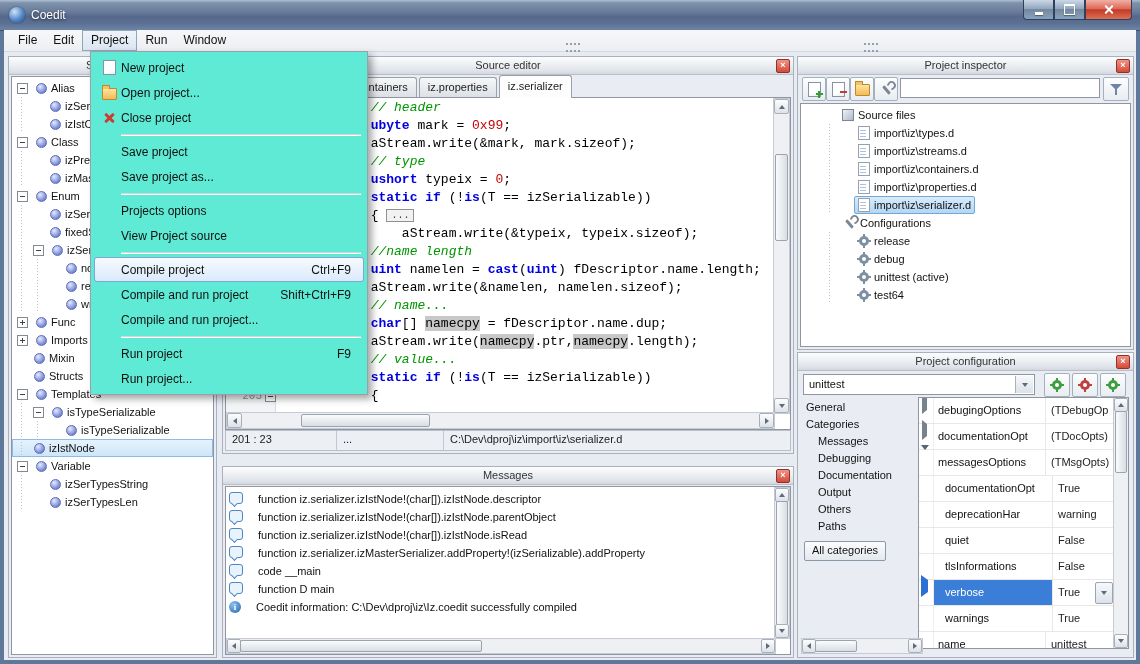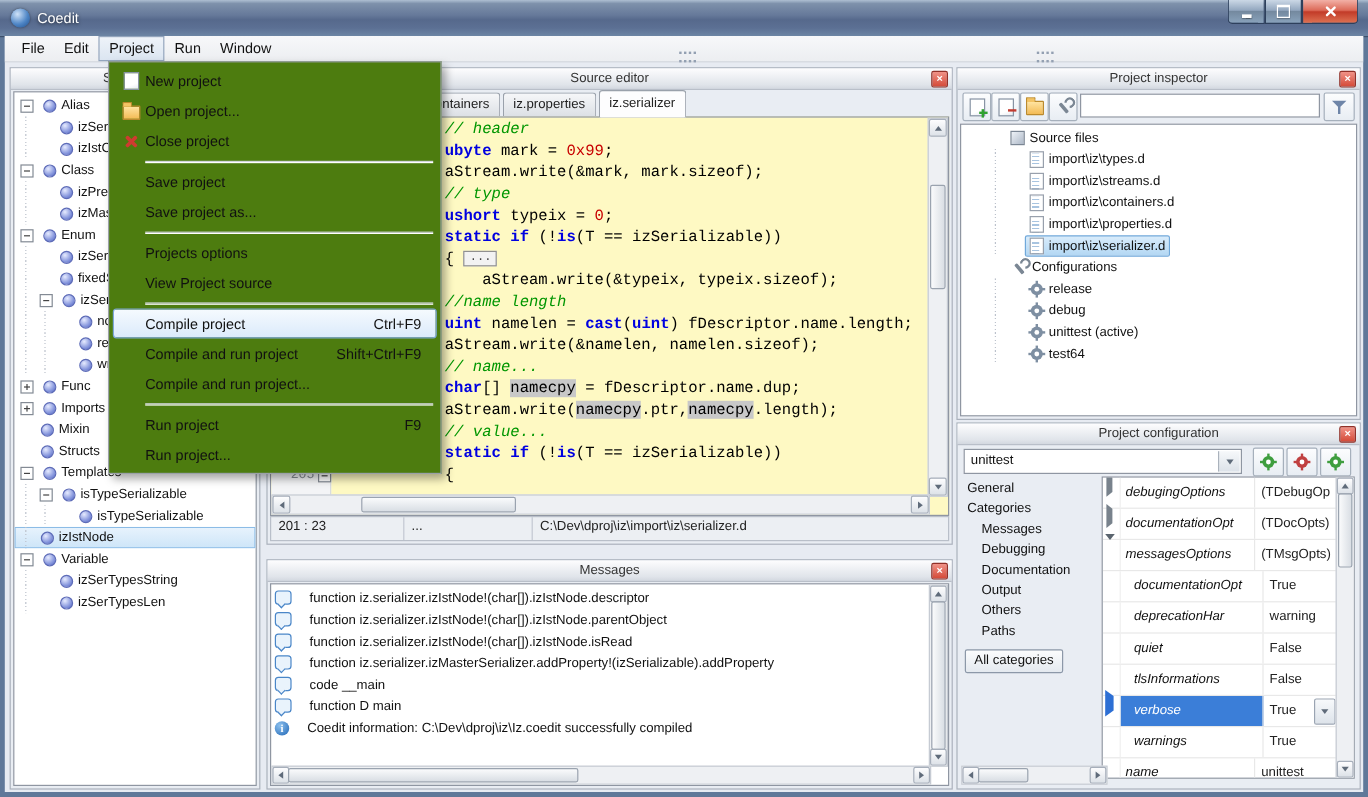--- a/index.html
+++ b/index.html
@@ -76,35 +76,35 @@
   .ic-gear.g-green{--gc:#3f9e3f;}
   .ic-gear.g-red{--gc:#c04040;}
   .ic-filter{flex:none;position:relative;width:13px;height:13px;}
   .ic-filter::before{content:"";position:absolute;left:0;top:1px;border-left:6px solid transparent;border-right:6px solid transparent;border-top:6px solid #6e85a8;}
   .ic-filter::after{content:"";position:absolute;left:5px;top:6px;width:2px;height:6px;background:#6e85a8;}
   .ic-bubble{flex:none;width:12px;height:10px;border:1px solid #4a86c8;border-radius:3px;background:#e9f3fc;position:relative;margin-top:-2px;}
   .ic-bubble::after{content:"";position:absolute;left:2px;bottom:-3px;width:4px;height:4px;background:#e9f3fc;border-left:1px solid #4a86c8;border-bottom:1px solid #4a86c8;transform:rotate(-45deg);}
   .ic-info{flex:none;width:12px;height:12px;border-radius:50%;background:radial-gradient(circle at 35% 30%,#8cc0ee,#1f66b5);}
   .ic-info::before{content:"i";display:block;color:#fff;font-size:9px;font-weight:bold;text-align:center;line-height:12px;font-family:"Liberation Serif",serif;}
   
-  .popup-menu{position:absolute;left:86px;top:21px;width:272px;background:#4d7c0f;border:1px solid #9aa0a8;
+  .popup-menu{position:absolute;left:86px;top:21px;width:272px;background:#5eead4;border:1px solid #9aa0a8;
     box-shadow:4px 4px 7px rgba(0,0,0,.35);padding:3px 2px;z-index:100;}
   .pm-item{display:flex;align-items:center;height:23px;padding:0 4px 0 2px;font-size:12px;border:1px solid transparent;border-radius:3px;margin:0 1px;color:#111;}
   .pm-item.sel{background:linear-gradient(#f5fafe,#dbeafb);border-color:#7da7d9;}
   .mi-ic{flex:none;width:24px;display:flex;justify-content:center;align-items:center;height:100%;}
   .pm-label{flex:1;}
   .pm-short{padding-right:8px;}
   .pm-sep{height:1px;background:#d2d6db;margin:4px 4px 4px 28px;box-shadow:0 1px 0 #fff;}
   
   .tabbar{position:absolute;left:2px;top:18px;right:2px;height:22px;display:flex;align-items:flex-end;}
   .tab{height:19px;padding:0 8px;font-size:11px;line-height:18px;background:linear-gradient(#f6f7f9,#dce0e5);
     border:1px solid #9aa1ab;border-bottom:none;border-radius:3px 3px 0 0;margin-right:2px;color:#222;white-space:nowrap;}
   .tab:first-child{margin-left:112px;}
   .tab.active{height:22px;background:#fdfdfe;line-height:21px;position:relative;z-index:2;margin-bottom:-1px;}
-  .editor-body{position:absolute;left:2px;top:40px;right:2px;bottom:23px;background:#fef9c3;border:1px solid #8f96a2;overflow:hidden;}
+  .editor-body{position:absolute;left:2px;top:40px;right:2px;bottom:23px;background:#ffffff;border:1px solid #8f96a2;overflow:hidden;}
   #code-lines{position:absolute;left:0;top:0;right:15px;bottom:15px;overflow:hidden;font-family:"Liberation Mono",monospace;font-size:13px;line-height:18px;padding-top:1px;}
   #code-lines::before{content:"";position:absolute;left:0;top:0;bottom:0;width:49px;background:#f3f4f6;border-right:1px solid #d8dbe0;}
   .cl{position:relative;display:flex;height:18px;}
   .gut{flex:none;width:36px;text-align:right;padding-right:2px;color:#878d95;font-size:11px;line-height:18px;}
   .foldm{flex:none;width:13px;position:relative;}
   .foldm .tv-exp{position:absolute;left:1px;top:4px;margin:0;}
   .ct{white-space:pre;color:#000;}
   .tk-cm{color:#009600;font-style:italic;}
   .tk-kw{color:#0000e0;font-weight:bold;}
   .tk-num{color:#c80000;}
@@ -141,21 +141,21 @@
   .cat-row.child{padding-left:16px;}
   .allcat-btn{position:absolute;left:6px;top:188px;width:80px;height:18px;border:1px solid #8c98a8;border-radius:2px;
     background:linear-gradient(#fbfcfd,#e4e9ef);font-size:11px;line-height:16px;text-align:center;color:#111;}
   #prop-grid{position:absolute;left:120px;top:44px;right:4px;bottom:8px;background:#fff;border:1px solid #8f96a2;}
   #pg-rows{position:absolute;left:0;top:0;right:14px;bottom:0;overflow:hidden;}
   .pg-row{display:flex;height:25px;border-bottom:1px solid #e8e8e8;font-size:11px;position:relative;}
   .pg-margin{flex:none;width:14px;border-right:1px solid #efefef;}
   .pg-tri-r{width:0;height:0;border:4px solid transparent;border-left:5px solid #78828c;margin:8px 0 0 3px;}
   .pg-tri-d{width:0;height:0;border:4px solid transparent;border-top:5px solid #5a646e;margin:10px 0 0 2px;}
   .pg-cur{width:0;height:0;border:5px solid transparent;border-left:7px solid #2d6fd4;margin:7px 0 0 2px;}
-  .pg-name{flex:none;width:107px;border-right:1px solid #e8e8e8;line-height:24px;padding-left:4px;white-space:nowrap;overflow:hidden;color:#111;font-style:italic;}
+  .pg-name{flex:none;width:107px;border-right:1px solid #e8e8e8;line-height:24px;padding-left:4px;white-space:nowrap;overflow:hidden;color:#111;}
   .pg-name.sub{padding-left:11px;}
   .pg-row.sel .pg-name{background:#3b7ed8;color:#fff;}
   .pg-value{flex:1;line-height:24px;padding-left:5px;white-space:nowrap;overflow:hidden;position:relative;color:#222;}
   .pg-combo{position:absolute;right:1px;top:2px;width:16px;height:20px;background:linear-gradient(#f7f9fb,#dde3ea);border:1px solid #9aa4b2;border-radius:2px;display:flex;align-items:center;justify-content:center;}
 </style>
 </head>
 <body>
 
 <div class="window">
   <div class="titlebar">

